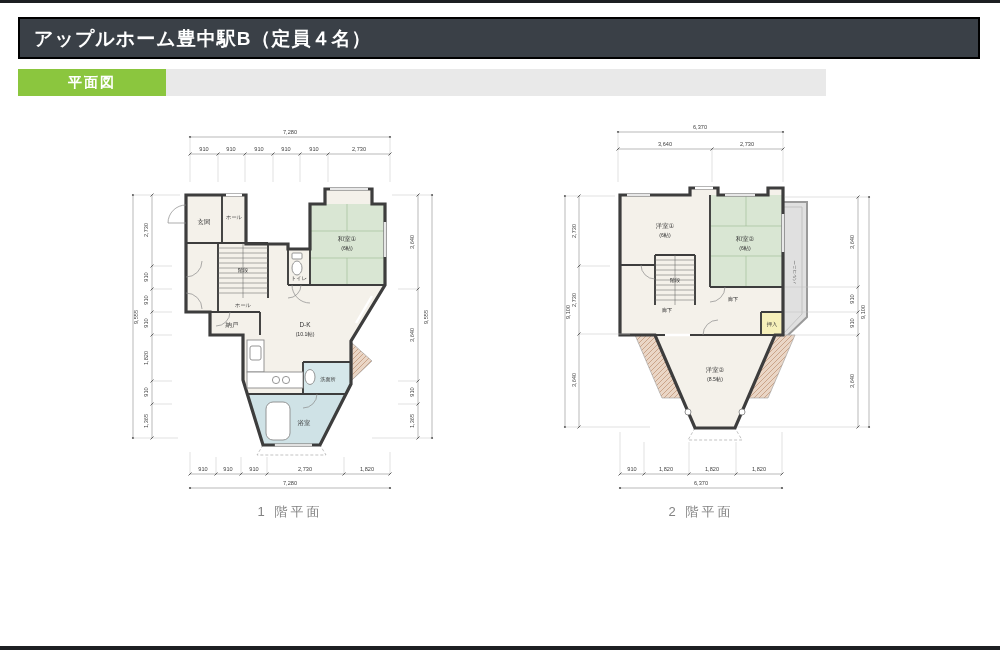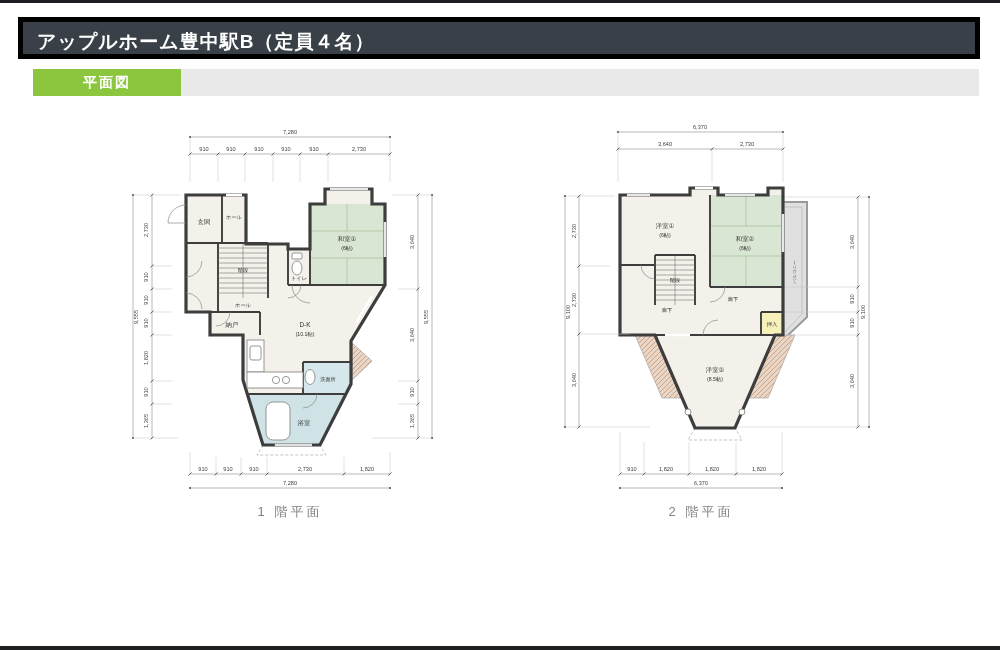--- a/index.html
+++ b/index.html
@@ -1,22 +1,22 @@
 <!DOCTYPE html>
 <html><head>
 <meta charset="utf-8">
 <style>
   html,body{margin:0;padding:0;}
   body{width:1000px;height:650px;background:#ffffff;font-family:"Liberation Sans","DejaVu Sans",sans-serif;position:relative;overflow:hidden;}
   .border-bar{position:absolute;left:0;width:1000px;background:#1d1f22;}
   #border-top{top:0;height:3px;}
   #border-bottom{top:646px;height:4px;}
-  #title-bar{position:absolute;left:18px;top:17px;width:962px;height:42px;background:#3a4047;border:5px solid #000000;box-sizing:border-box;}
+  #title-bar{position:absolute;left:18px;top:17px;width:962px;height:42px;background:#3a4047;border:2px solid #000000;box-sizing:border-box;}
   #title-bar .title{color:#ffffff;font-size:19px;font-weight:bold;line-height:40px;padding-left:14px;letter-spacing:1px;}
-  #tab-strip{position:absolute;left:33px;top:69px;width:946px;height:27px;background:#e9e9e9;text-decoration:underline;}
+  #tab-strip{position:absolute;left:18px;top:69px;width:808px;height:27px;background:#e9e9e9;text-decoration:underline;}
   #tab-floorplan{position:absolute;left:0;top:0;width:148px;height:27px;background:#8bc63e;color:#ffffff;font-size:14px;font-weight:bold;text-align:center;line-height:27px;letter-spacing:2px;}
   .plan-svg{position:absolute;}
   #plan1{left:120px;top:122px;width:320px;height:405px;}
   #plan2{left:555px;top:122px;width:330px;height:405px;}
   svg text{font-family:"Liberation Sans","DejaVu Sans",sans-serif;}
   .dim-line{stroke:#8a8a8a;stroke-width:0.6;fill:none;}
   .ext-line{stroke:#c2c2c2;stroke-width:0.5;fill:none;}
   .tick{stroke:#555;stroke-width:0.9;fill:none;}
   .dimtext{font-size:5.6px;fill:#444;}
   .roomtext{font-size:6.4px;fill:#333;}

